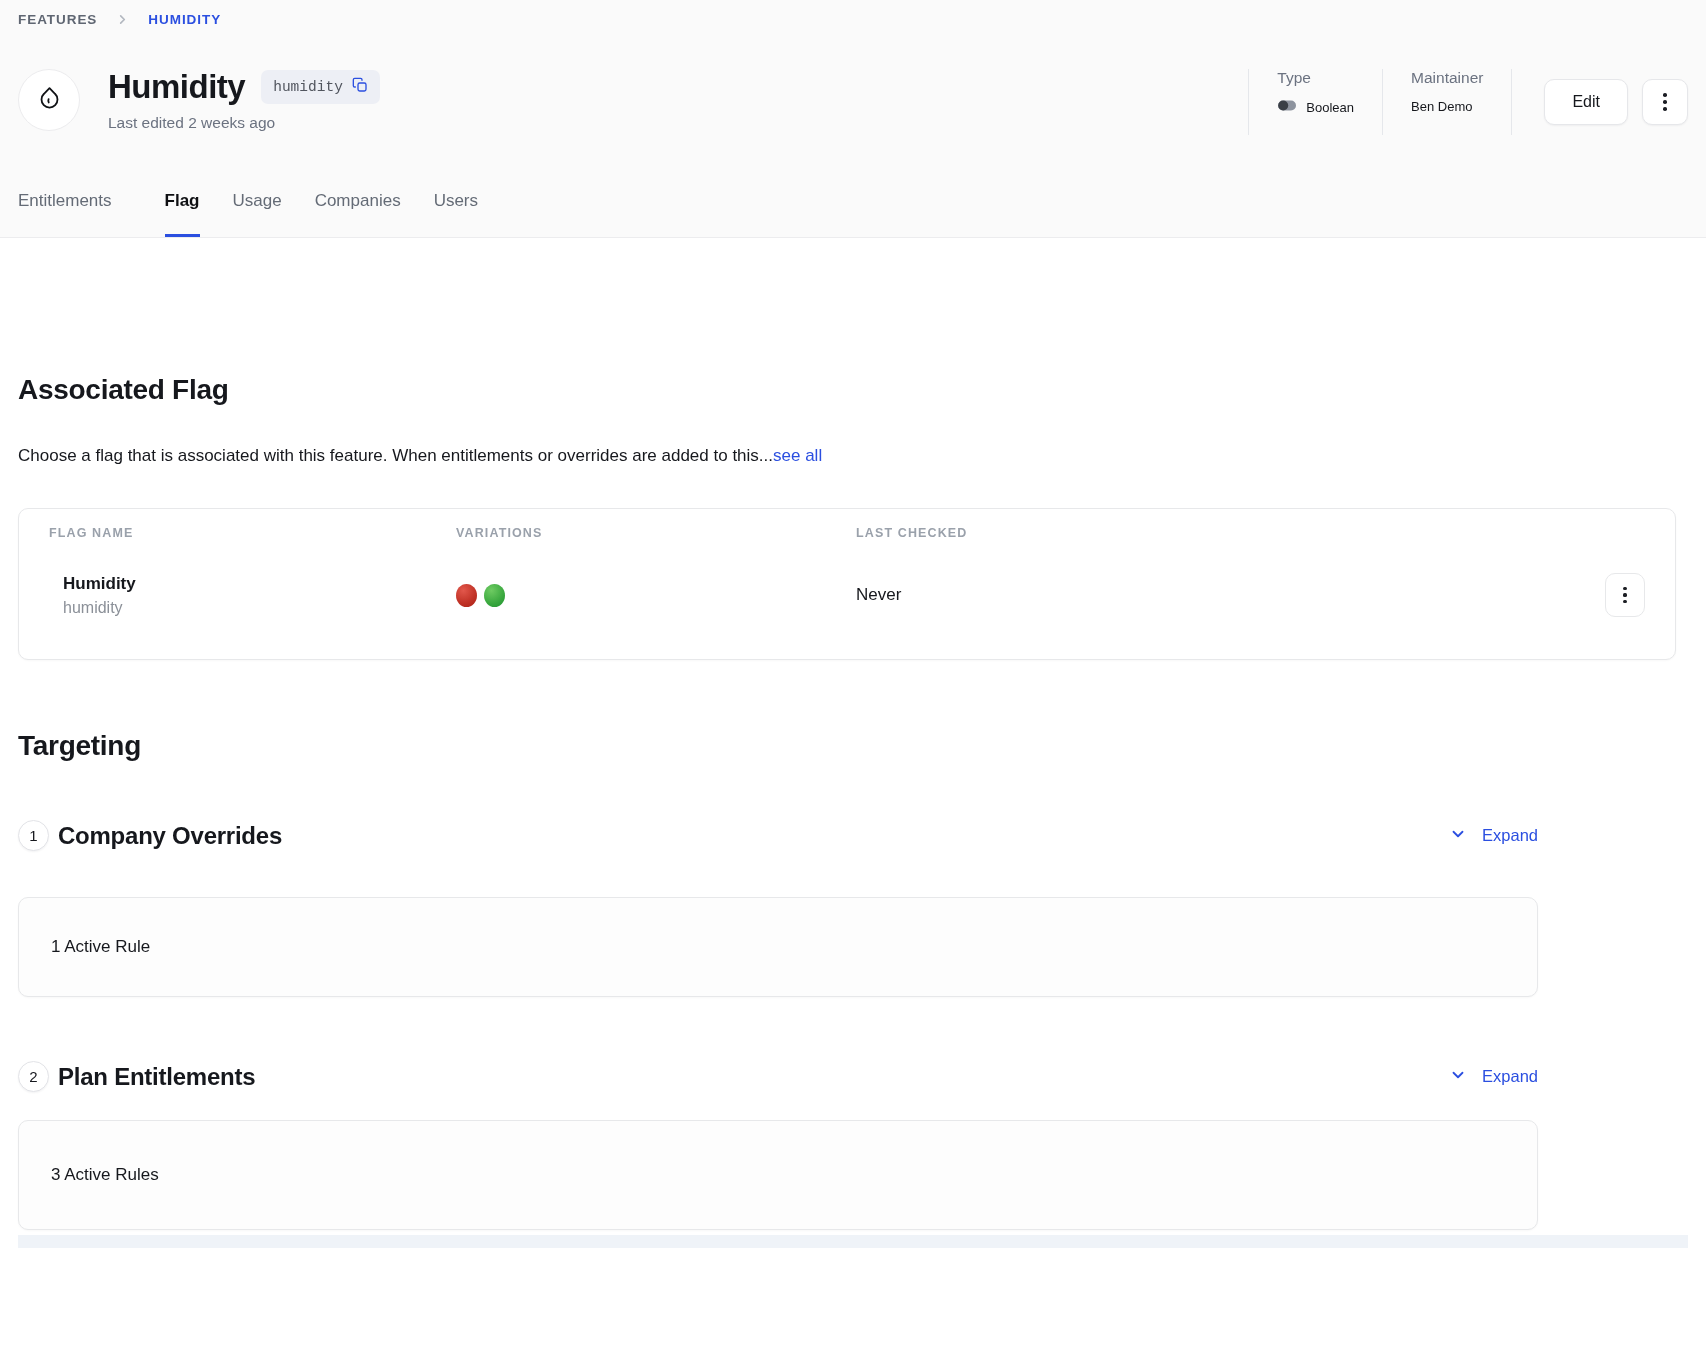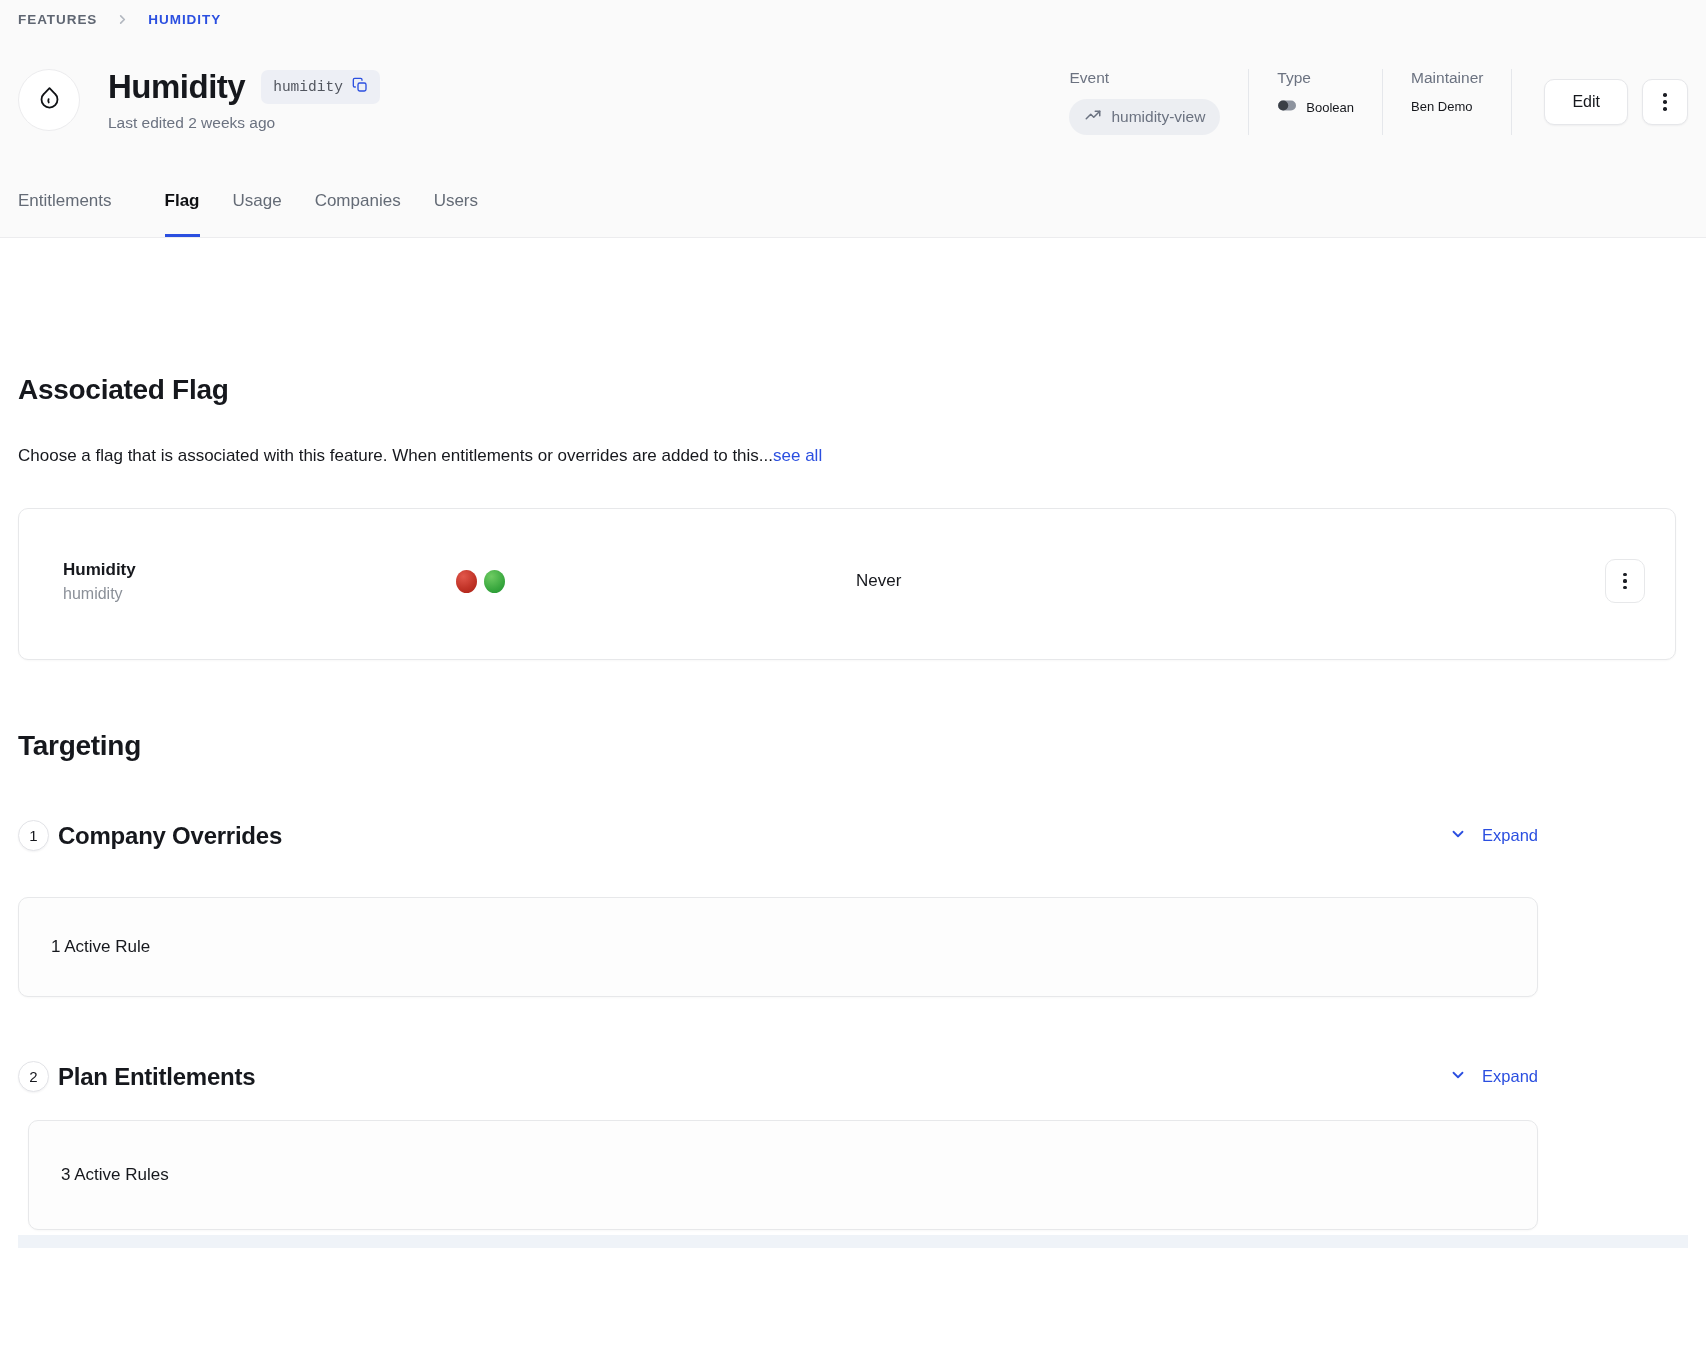--- a/index.html
+++ b/index.html
@@ -64,21 +64,21 @@
   .targeting-heading { margin-top:70px; }
   .targeting { width:1520px; }
   .t-row { display:flex; align-items:center; }
   .t-row-1 { margin-top:58px; }
   .t-row-2 { margin-top:64px; }
   .badge-circle { width:31px; height:31px; border-radius:50%; border:1px solid #e3e4e8; background:#fff; box-shadow:0 1px 2px rgba(16,24,40,.05); display:flex; align-items:center; justify-content:center; font-size:15px; color:#16181d; flex:none; }
   .t-title { font-size:24px; font-weight:600; margin-left:9px; letter-spacing:-.01em; }
   .expand-link { margin-left:auto; display:flex; align-items:center; gap:15px; color:#2b4fe0; font-size:16.5px; font-weight:400; cursor:pointer; text-decoration:none; }
   .t-card { border:1px solid #e7e8ea; border-radius:10px; background:#fdfdfd; display:flex; align-items:center; padding-left:32px; font-size:17px; box-shadow:0 1px 2px rgba(16,24,40,.03); cursor:pointer; }
   .t-card-1 { margin-top:46px; height:100px; }
-  .t-card-2 { margin-top:28px; height:110px;margin-left:10px; }
+  .t-card-2 { margin-top:28px; height:110px; }
 
   .footer-strip { height:13px; background:#eff3f8; margin-top:5px; }
 </style>
 </head>
 <body>
 
 <div class="page">
 
   <div class="header-section">
 
@@ -112,32 +112,20 @@
                 <rect x="9" y="9" width="12" height="12" rx="2.5"></rect>
                 <path d="M5 15H4a2 2 0 0 1-2-2V4a2 2 0 0 1 2-2h9a2 2 0 0 1 2 2v1"></path>
               </svg>
             </span>
           </span>
         </div>
         <div class="last-edited">Last edited 2 weeks ago</div>
       </div>
 
       <div class="meta">
-        <div class="meta-col">
-          <span class="meta-label">Event</span>
-          <span class="event-pill">
-            <span>
-              <svg width="18" height="18" viewBox="0 0 24 24" fill="none" stroke="#6b7280" stroke-width="2" stroke-linecap="round" stroke-linejoin="round">
-                <path d="M3 17l6-6 4 4 8-8"></path>
-                  <path d="M15 7h6v6"></path>
-              </svg>
-            </span>
-            <span>humidity-view</span>
-          </span>
-        </div>
         <div class="meta-divider"></div>
 
         <div class="meta-col">
           <span class="meta-label">Type</span>
           <span class="meta-value">
             <span>
               <svg width="20" height="13" viewBox="0 0 20 13" fill="none">
                 <rect x="1" y="1.5" width="18" height="10" rx="5" fill="#8d939e"></rect>
                 <circle cx="6.2" cy="6.5" r="5" fill="#3a3f46"></circle>
               </svg>
@@ -173,20 +161,26 @@
       <div class="tab">Users</div>
     </div>
   </div>
 
   <main>
 
     <h2 class="section-heading af-heading">Associated Flag</h2>
     <p class="af-desc"><span>Choose a flag that is associated with this feature. When entitlements or overrides are added to this...</span><a href="#" class="see-all">see all</a></p>
 
     <div class="flag-card">
+      <div class="flag-grid">
+        <span class="col-header">FLAG NAME</span>
+        <span class="col-header">VARIATIONS</span>
+        <span class="col-header">LAST CHECKED</span>
+        <span></span>
+      </div>
       <div class="flag-grid flag-row">
         <div class="flag-name-cell">
           <div class="flag-name">Humidity</div>
           <div class="flag-key">humidity</div>
         </div>
         <div class="dots">
           <span class="dot dot-red"></span>
           <span class="dot dot-green"></span>
         </div>
         <div class="last-checked">Never</div>

